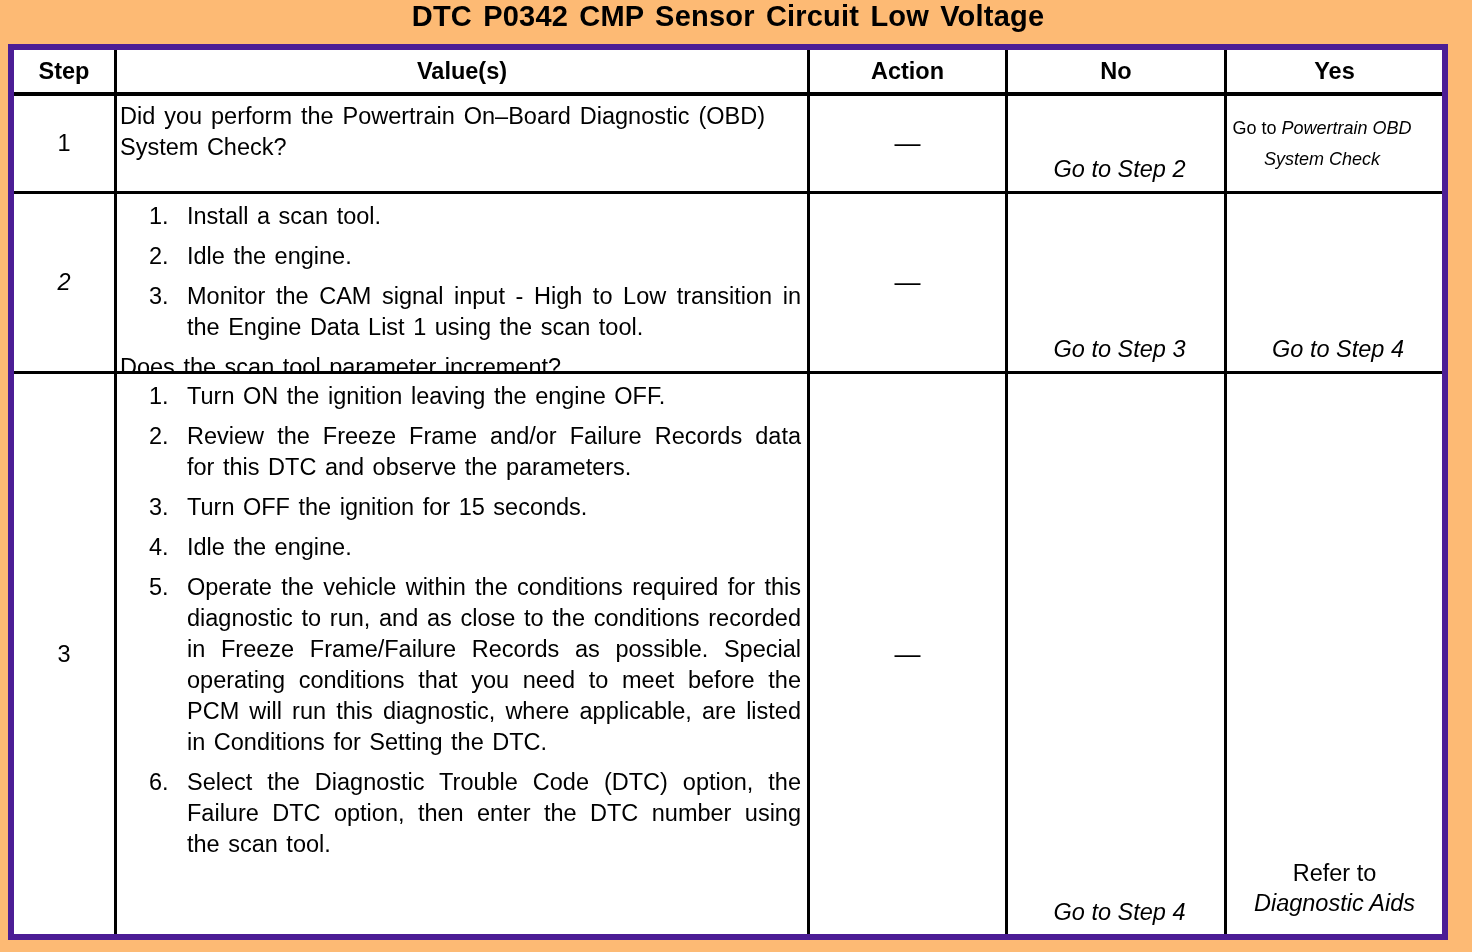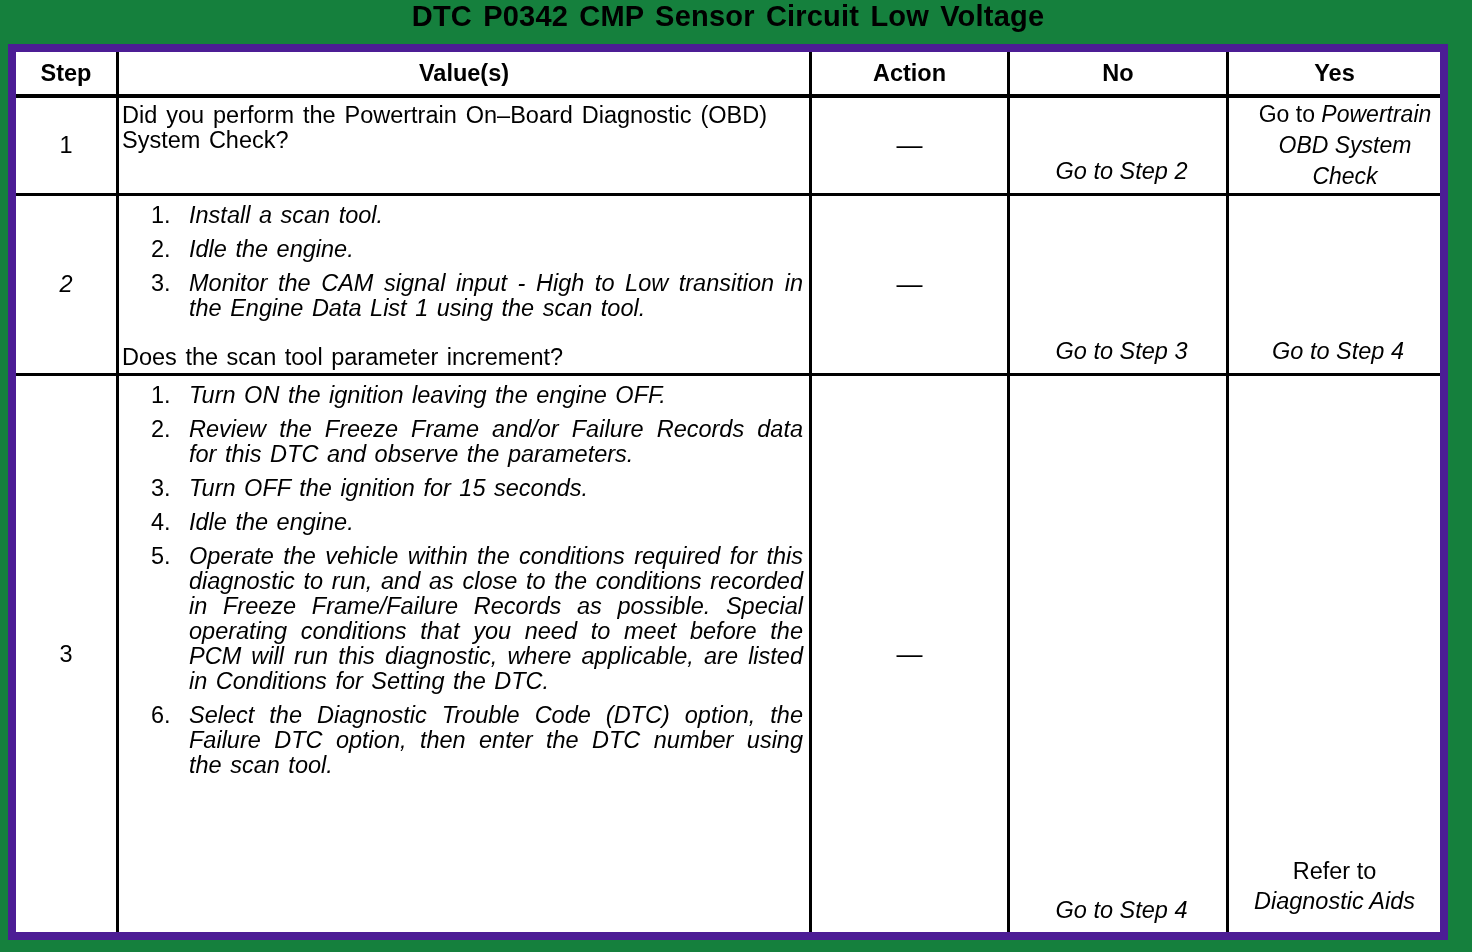--- a/index.html
+++ b/index.html
@@ -5,40 +5,40 @@
   html, body {
     margin: 0;
     padding: 0;
     background: #ffffff;
     width: 1472px;
     height: 952px;
     overflow: hidden;
     font-family: "Liberation Sans", sans-serif;
     color: #000;
   }
-  .page { position: relative; width: 1472px; height: 952px; background: #15803d; }
+  .page { position: relative; width: 1472px; height: 952px; background: #fdba74; }
 
   .doc-title {
     position: absolute;
     left: 8px; top: 0;
     width: 1440px;
     margin: 0;
     text-align: center;
     font-size: 29px;
     font-weight: bold;
     letter-spacing: 0.2px;
     word-spacing: 3px;
   }
 
   .dtc-table {
     position: absolute;
     left: 8px; top: 44px;
     width: 1440px; height: 896px;
     box-sizing: border-box;
-    border: 8px solid #4c1d95;
+    border: 6px solid #4c1d95;
     display: grid;
     grid-template-columns: 100px 693px 198px 219px 1fr;
     grid-template-rows: 42px 99px 180px 1fr;
     background: #fff;
   }
 
   .cell {
     box-sizing: border-box;
     border-left: 3px solid #000;
     border-top: 3px solid #000;
@@ -61,27 +61,27 @@
     align-items: center;
     justify-content: center;
     font-size: 23.5px;
   }
   .step-italic { font-style: italic; }
 
   .action-cell {
     display: flex;
     flex-direction: column;
     font-size: 23.5px;
-    line-height: 25px;
+    line-height: 31px;
     word-spacing: 2px;
   }
   .steps { padding: 7px 4px 0 32px; }
   .li { display: flex; margin-bottom: 9px; }
   .num { width: 38px; flex-shrink: 0; }
-  .li-text { flex: 1; text-align: justify; padding-right: 2px; font-style: italic; }
+  .li-text { flex: 1; text-align: justify; padding-right: 2px; }
 
   .question {
     margin-top: auto;
     padding: 0 4px 3px 3px;
     text-align: justify;
   }
   .question-top {
     margin-top: 0;
     padding-top: 5px;
     max-width: 645px;
@@ -102,22 +102,22 @@
     font-size: 23.5px;
     padding-bottom: 7px;
     text-align: center;
     line-height: 30px;
     padding-left: 7px;
   }
 
   .no-cell-center {
     display: flex;
     align-items: center;
-    justify-content: flex-end;
-    font-size: 23px;
+    justify-content: flex-start;
+    font-size: 18px;
     line-height: 31px;
     text-align: center;
   }
   .no-wrap { max-width: 190px; }
   .no-wrap em { font-style: italic; }
 
   .no-cell-bottom {
     display: flex;
     flex-direction: column;
     justify-content: flex-end;

